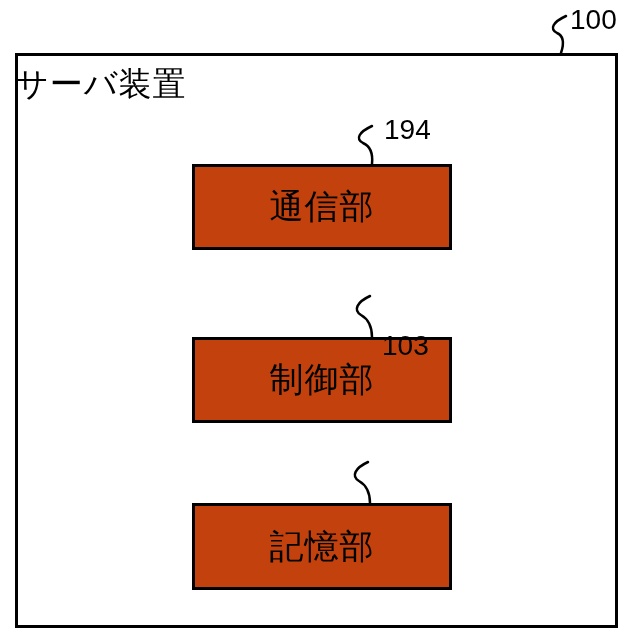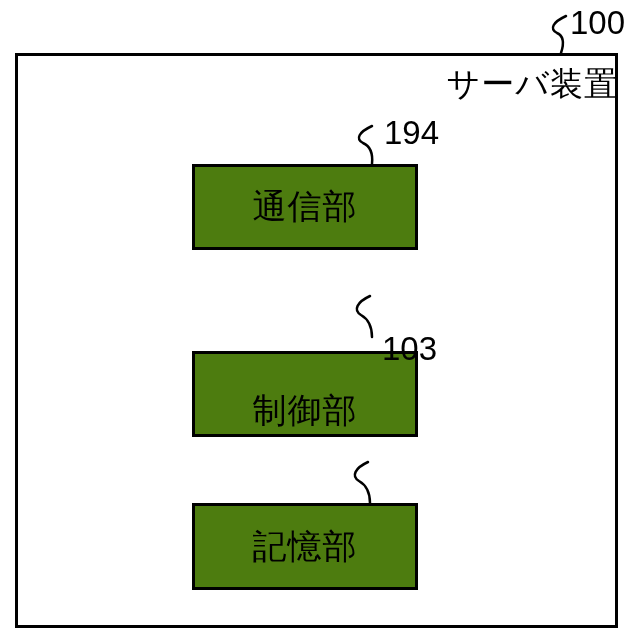--- a/index.html
+++ b/index.html
@@ -20,46 +20,46 @@
     height: 575px;
     border: 3px solid #000000;
     box-sizing: border-box;
     background: #ffffff;
   }
   .diagram-title {
     position: absolute;
     left: 15px;
     top: 65px;
     width: 603px;
-    text-align: right;
+    text-align: left;
     font-size: 33px;
     line-height: 38px;
     letter-spacing: 1px;
     white-space: nowrap;
   }
   .block {
     position: absolute;
     left: 192px;
-    width: 226px;
+    width: 260px;
     border: 3px solid #000000;
     box-sizing: border-box;
-    background: #4d7c0f;
+    background: #c2410c;
     display: flex;
     align-items: center;
     justify-content: center;
     font-size: 34px;
     letter-spacing: 1px;
     white-space: nowrap;
   }
   .block.b1 { top: 164px; height: 86px; }
-  .block.b2 { top: 351px; height: 86px; align-items: flex-end; }
+  .block.b2 { top: 337px; height: 86px; }
   .block.b3 { top: 503px; height: 87px; justify-content: center; }
   .ref-num {
     position: absolute;
-    font-size: 33px;
+    font-size: 28px;
     line-height: 1;
     white-space: nowrap;
   }
   .ref-100 { left: 570px; top: 6px; }
   .ref-102 { left: 384px; top: 116px; }
   .ref-103 { left: 382px; top: 286px; margin-top: 46px; }
   .ref-104 { left: 382px; top: 453px; }
   .leader-overlay {
     position: absolute;
     left: 0;

